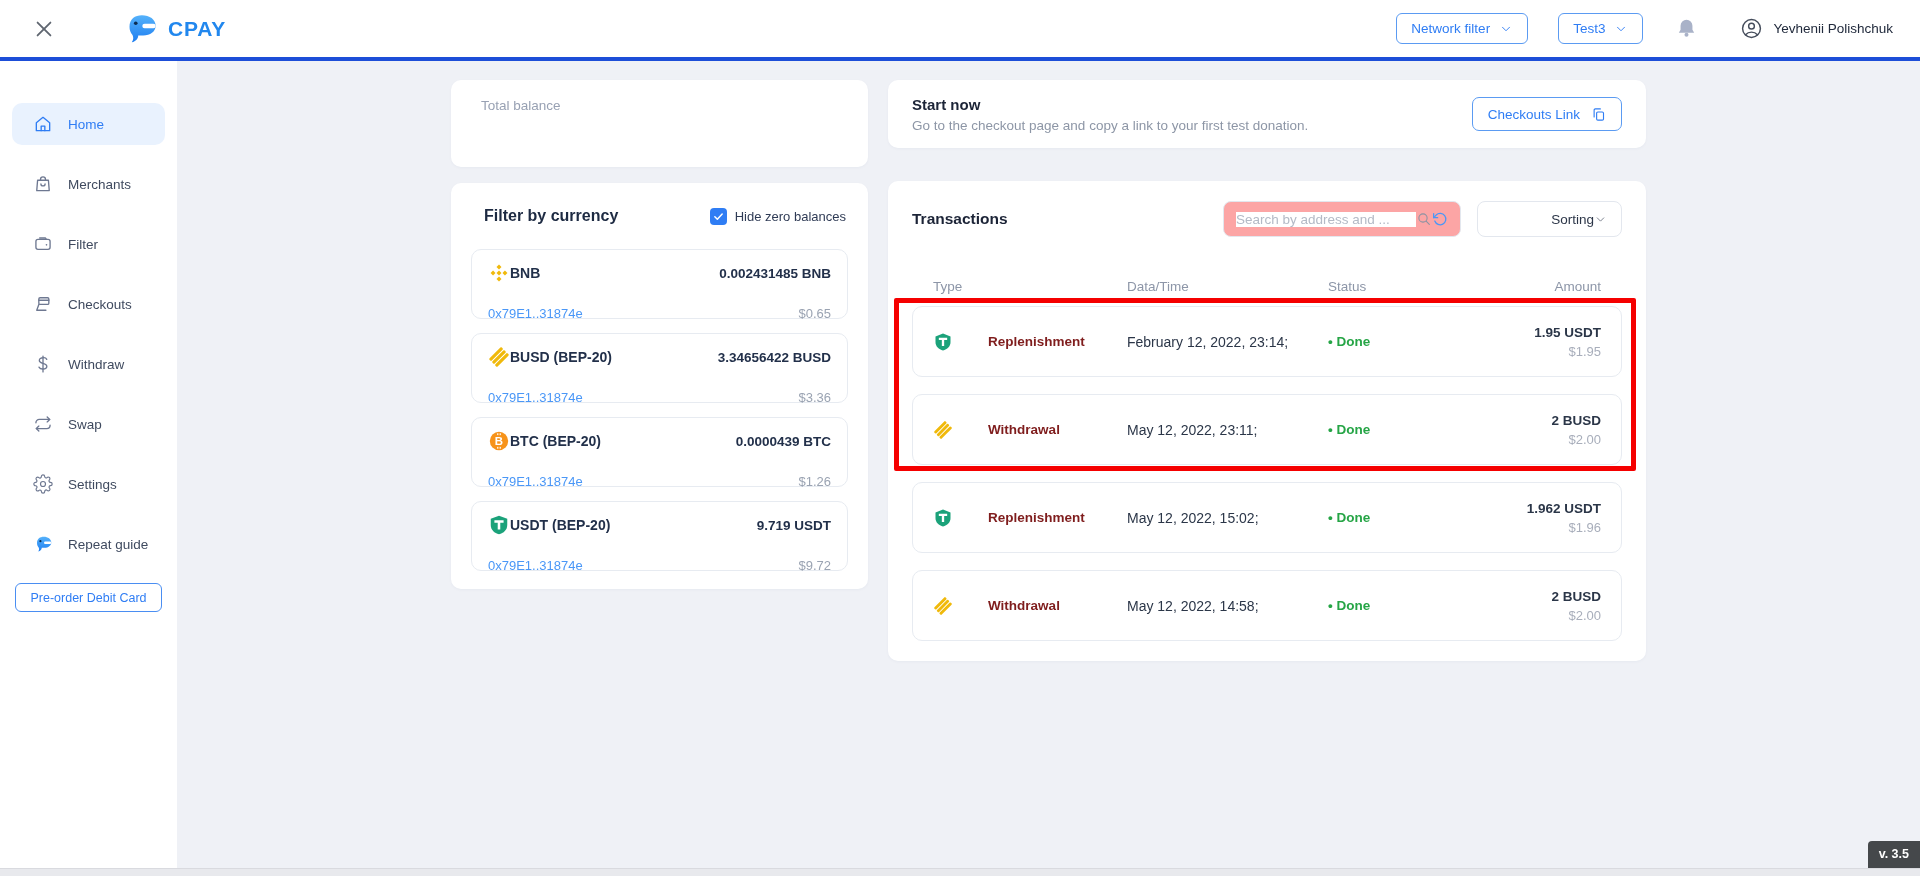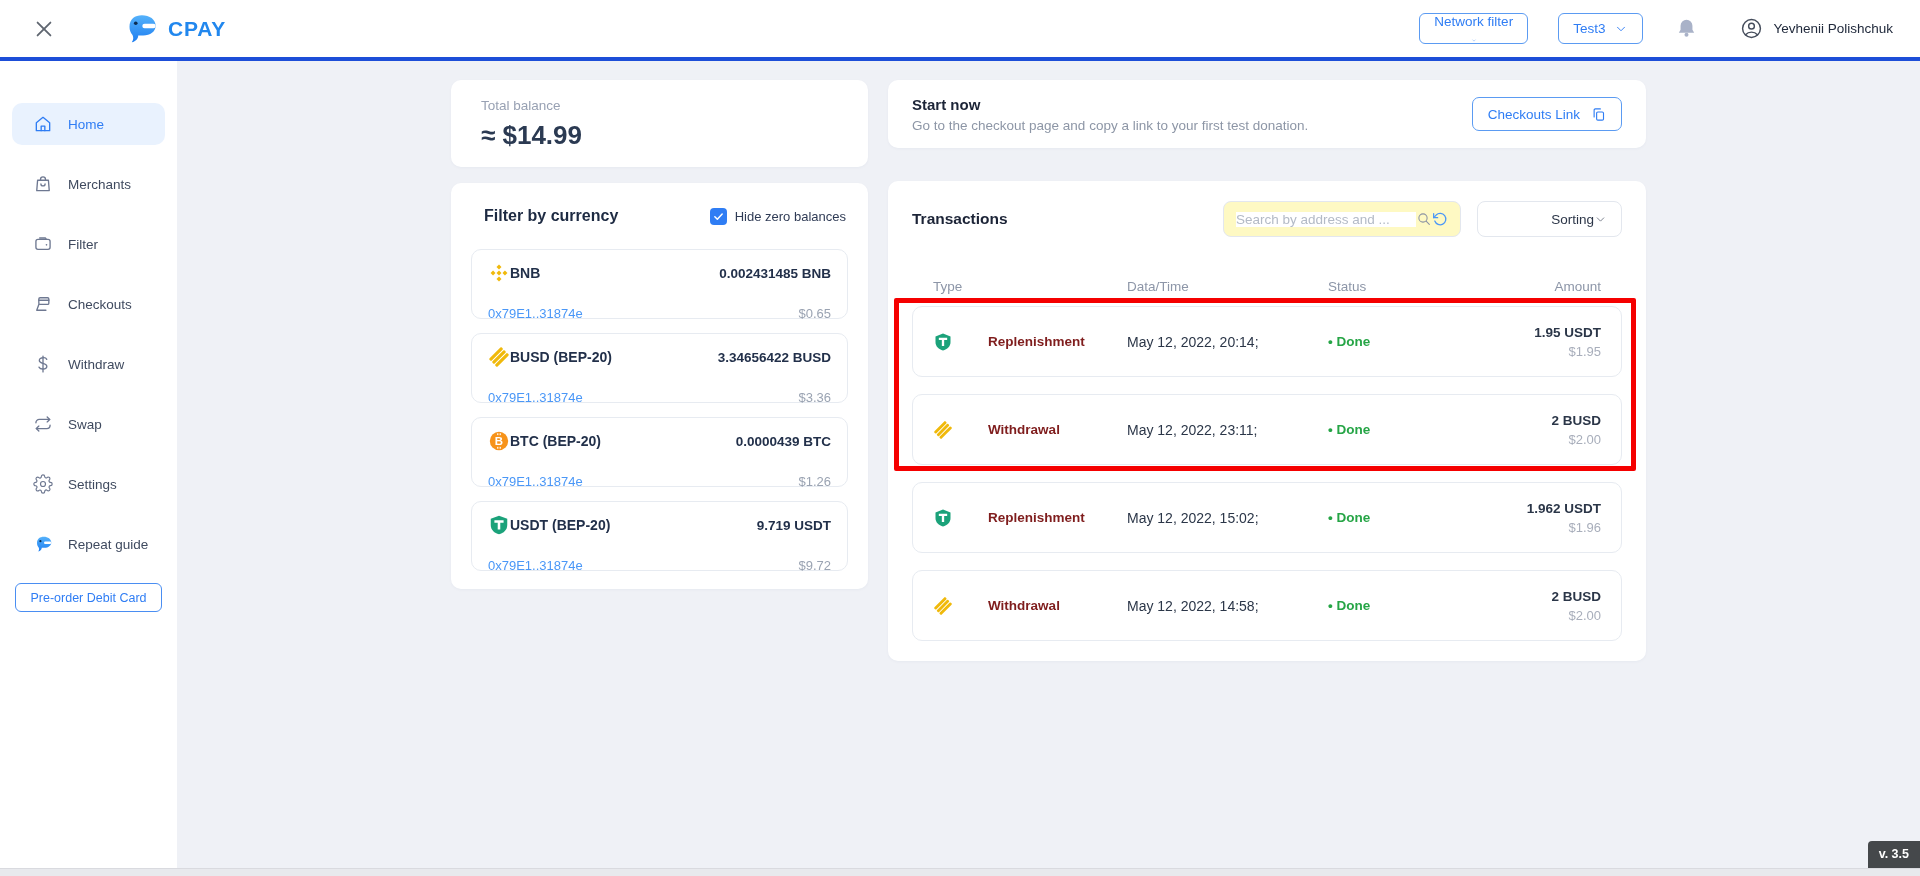--- a/index.html
+++ b/index.html
@@ -11,21 +11,21 @@
   .topbar { height:61px; background:#fff; border-bottom:4px solid #1d4ed8;
             display:flex; align-items:center; padding:0 27px 0 32px; position:relative; z-index:10; }
   .close-btn { width:24px; height:24px; cursor:pointer; display:flex; align-items:center; justify-content:center; }
   .logo { display:flex; align-items:center; gap:9px; margin-left:66px; }
   .logo-mark { width:37px; height:33px; }
   .brand-text { font-size:21px; font-weight:bold; letter-spacing:0.8px; color:#2187ee; }
   .topbar-right { margin-left:auto; display:flex; align-items:center; }
   .outline-btn { height:31px; border:1px solid #5b9bf2; border-radius:6px; background:#fff;
                  color:#2f7df4; font-size:13.5px; display:flex; align-items:center; gap:9px;
                  padding:0 14px; cursor:pointer; font-family:inherit; }
-  .btn-network { margin-right:30px;flex-direction:column; }
+  .btn-network { margin-right:30px; }
   .btn-account { margin-right:32px; }
   .bell-wrap { margin-right:42px; cursor:pointer; display:flex; }
   .user-chip { display:flex; align-items:center; gap:10px; cursor:pointer; }
   .user-name { font-size:13.5px; color:#222b3d; }
 
   
   .layout { display:flex; height:807px; }
   .sidebar { width:177px; background:#fff; padding-top:42px; flex-shrink:0; }
   .nav-item { height:42px; margin:0 12px 18px 12px; border-radius:10px; display:flex;
               align-items:center; padding-left:21px; gap:15px; font-size:13.5px; color:#3f4a5f;
@@ -78,21 +78,21 @@
   .checkouts-btn { height:34px; padding:0 15px; border:1px solid #5b9bf2; border-radius:7px;
                    background:#fff; color:#2f7df4; font-size:13.5px; display:flex;
                    align-items:center; gap:11px; cursor:pointer; font-family:inherit; }
 
   
   .tx-card { padding:0 24px 20px; position:relative; }
   .tx-top { padding-top:20px; display:flex; align-items:center; justify-content:space-between; }
   .tx-title { font-size:15.5px; font-weight:bold; color:#1c2437; }
   .tx-controls { display:flex; gap:16px; }
   .search-box { width:238px; height:36px; border:1px solid #e3e7ee; border-radius:8px;
-                display:flex; align-items:center; padding:0 12px; background:#fef9c3; }
+                display:flex; align-items:center; padding:0 12px; background:#fca5a5; }
   .search-box input { flex:1; border:none; outline:none; font-size:13.5px; font-family:inherit;
                       color:#2b3648; min-width:0; }
   .search-box input::placeholder { color:#b3bac6; }
   .sorting-box { width:145px; height:36px; border:1px solid #e3e7ee; border-radius:8px;
                  display:flex; align-items:center; justify-content:flex-end; padding:0 14px;
                  font-size:13.5px; color:#2c3648; cursor:pointer; background:#fff; }
   .tx-cols { display:flex; margin:42px 0 12px; padding:0 21px; color:#8d96a8; font-size:13.5px; }
   .thc-type { width:194px; }
   .thc-date { width:201px; }
   .thc-status { flex:1; }
@@ -265,21 +265,20 @@
       </div>
       <button class="preorder-btn">Pre-order Debit Card</button>
     </div>
 
     <div class="main">
       <div class="content">
 
         <div class="col-left">
           <div class="card balance-card">
             <div class="balance-label">Total balance</div>
-            <div class="balance-value">≈ $14.99</div>
           </div>
 
           <div class="card filter-card">
             <div class="filter-head">
               <span class="filter-title">Filter by currency</span>
               <span class="hidezero">
                 <span class="checkbox">
                   <svg width="11" height="11" viewBox="0 0 24 24" class="sicon" style="color:#fff;stroke-width:3.2">
                       <polyline points="4 12.5 9.5 18 20 6.5"></polyline>
                     </svg>
@@ -427,21 +426,21 @@
             <div class="tx-row">
               <span class="cell-type">
                 <span class="tx-icon">
                   <svg viewBox="0 0 24 24" width="20" height="20">
                     <path fill="#1ba27a" d="M12 1.8 L21 5.3 V12 C21 17.6 17 20.7 12 22.2 C7 20.7 3 17.6 3 12 V5.3 Z"></path>
                     <path fill="#fff" d="M7 6.8 h10 v2.7 h-3.6 v7.3 h-2.8 V9.5 H7 Z"></path>
                   </svg>
                 </span>
                 <span class="tx-link">Replenishment</span>
               </span>
-              <span class="cell-date">May 12, 2022, 20:14;</span>
+              <span class="cell-date">February 12, 2022, 23:14;</span>
               <span class="cell-status">Done</span>
               <span class="cell-amount">
                 <div class="amt-main">1.95 USDT</div>
                 <div class="amt-usd">$1.95</div>
               </span>
             </div>
 
             <div class="tx-row">
               <span class="cell-type">
                 <span class="tx-icon">

